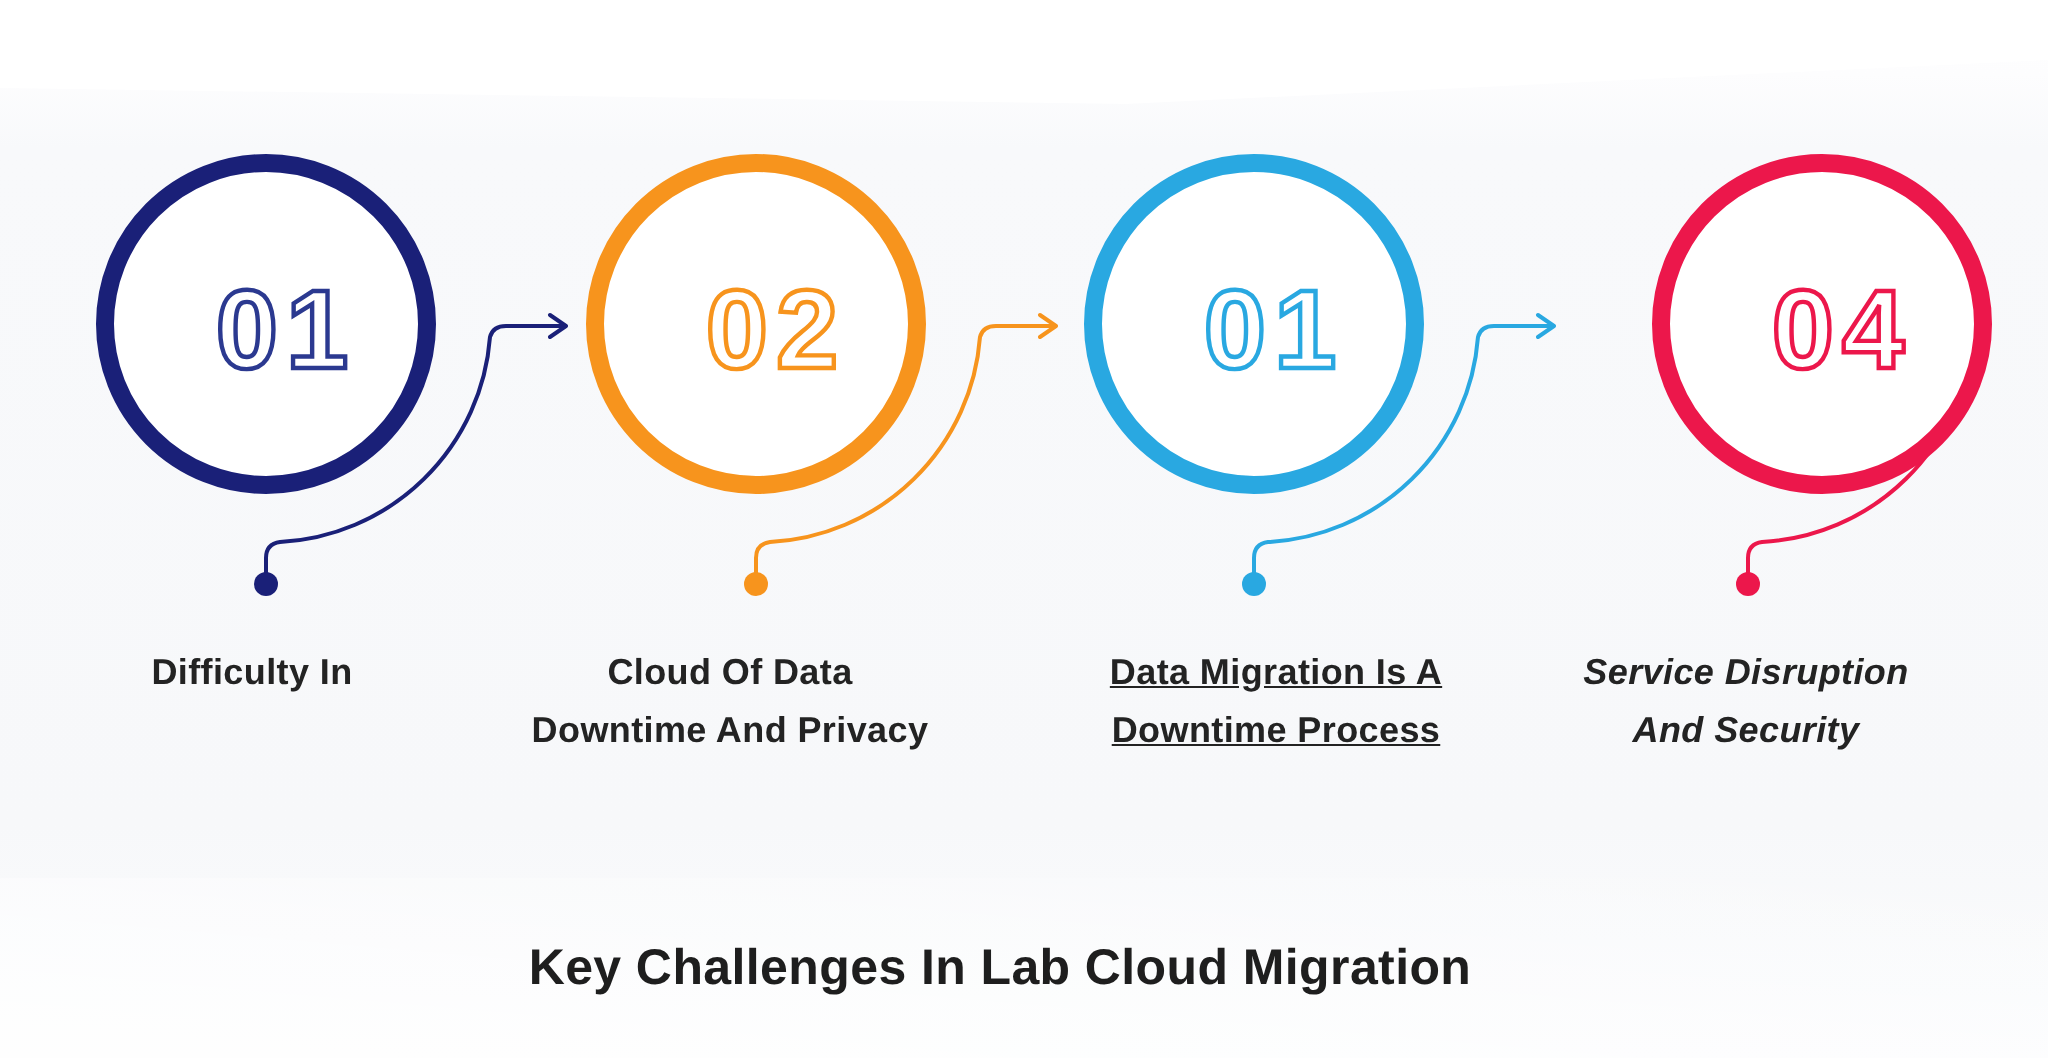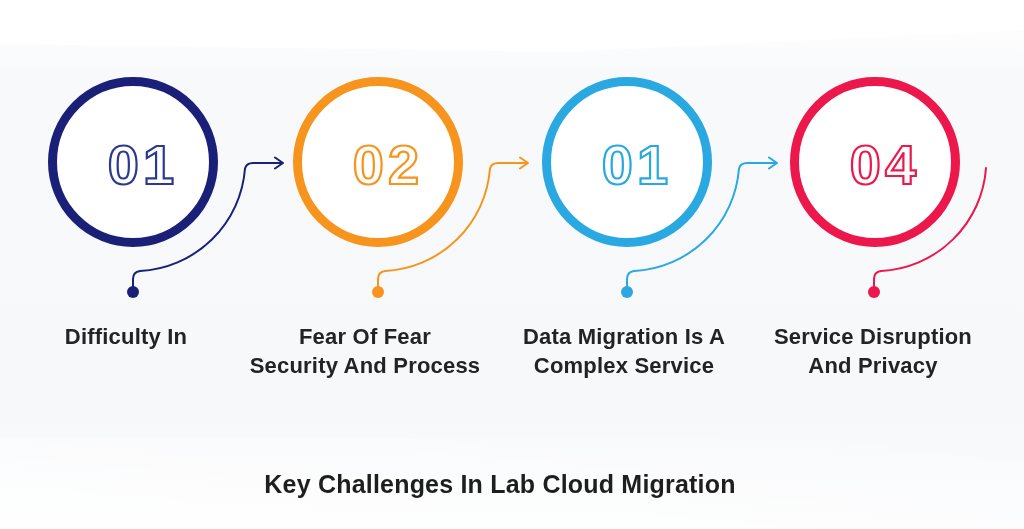--- a/index.html
+++ b/index.html
@@ -33,21 +33,21 @@
   .step-number{
     font-size:56px;font-weight:700;letter-spacing:4px;line-height:1;
     padding:6px 0 0 4px;
     color:transparent;margin-left:16px;-webkit-text-stroke:2.2px var(--nc);
   }
   @supports not (-webkit-text-stroke: 1px black){
     .step-number{color:var(--nc);}
   }
   .step-label{
     position:absolute;z-index:2;top:322px;
-    text-align:center;font-size:22px;font-weight:700;line-height:29px;
+    text-align:center;font-size:18px;font-weight:700;line-height:29px;
     color:#232323;letter-spacing:.2px;
   }
   .page-title{
     position:absolute;left:-12px;top:470px;width:1024px;z-index:2;
     text-align:center;font-size:25px;font-weight:700;color:#1e1e1e;
     letter-spacing:.2px;
   }
   .logo{position:absolute;left:876px;top:443px;width:146px;height:84px;z-index:3;}
 </style>
 </head>
@@ -76,36 +76,36 @@
 
   <div class="step-circle" style="left: 48px; top: 77px; --c: #1A2078; --nc: #2B3990;">
     <span class="step-number">01</span>
   </div>
   <div class="step-circle" style="left: 293px; top: 77px; --c: #F7941D; --nc: #F7941D;">
     <span class="step-number">02</span>
   </div>
   <div class="step-circle" style="left: 542px; top: 77px; --c: #29A8E1; --nc: #29A8E1;">
     <span class="step-number">01</span>
   </div>
-  <div class="step-circle" style="left: 790px; top: 77px; --c: #EC174B; --nc: #EC174B;">
+  <div class="step-circle" style="left: 826px; top: 77px; --c: #EC174B; --nc: #EC174B;">
     <span class="step-number">04</span>
   </div>
 
   <div class="step-label" style="left: 16px; width: 220px; color: rgb(35, 35, 35);">
     <span style="display:block">Difficulty In</span>
   </div>
   <div class="step-label" style="left: 245px; width: 240px; color: rgb(35, 35, 35);">
-    <span style="display:block">Fear Of Fear</span>
-    <span style="display:block">Security And Process</span>
+    <span style="display:block">Cloud Of Data</span>
+    <span style="display:block">Downtime And Privacy</span>
   </div>
-  <div class="step-label" style="left: 492px; width: 264px; color: rgb(35, 35, 35);">
+  <div class="step-label" style="left: 506px; width: 264px; color: rgb(35, 35, 35); text-decoration: underline;">
     <span style="display:block">Data Migration Is A</span>
-    <span style="display:block">Complex Service</span>
+    <span style="display:block">Downtime Process</span>
   </div>
-  <div class="step-label" style="left: 741px; width: 264px; color: rgb(35, 35, 35);">
+  <div class="step-label" style="left: 741px; width: 264px; color: rgb(35, 35, 35); font-style: italic;">
     <span style="display:block">Service Disruption</span>
-    <span style="display:block">And Privacy</span>
+    <span style="display:block">And Security</span>
   </div>
 
   <div class="page-title" style="color: rgb(30, 30, 30);">Key Challenges In Lab Cloud Migration</div>
 
 
 </div>
 
 </body></html>

